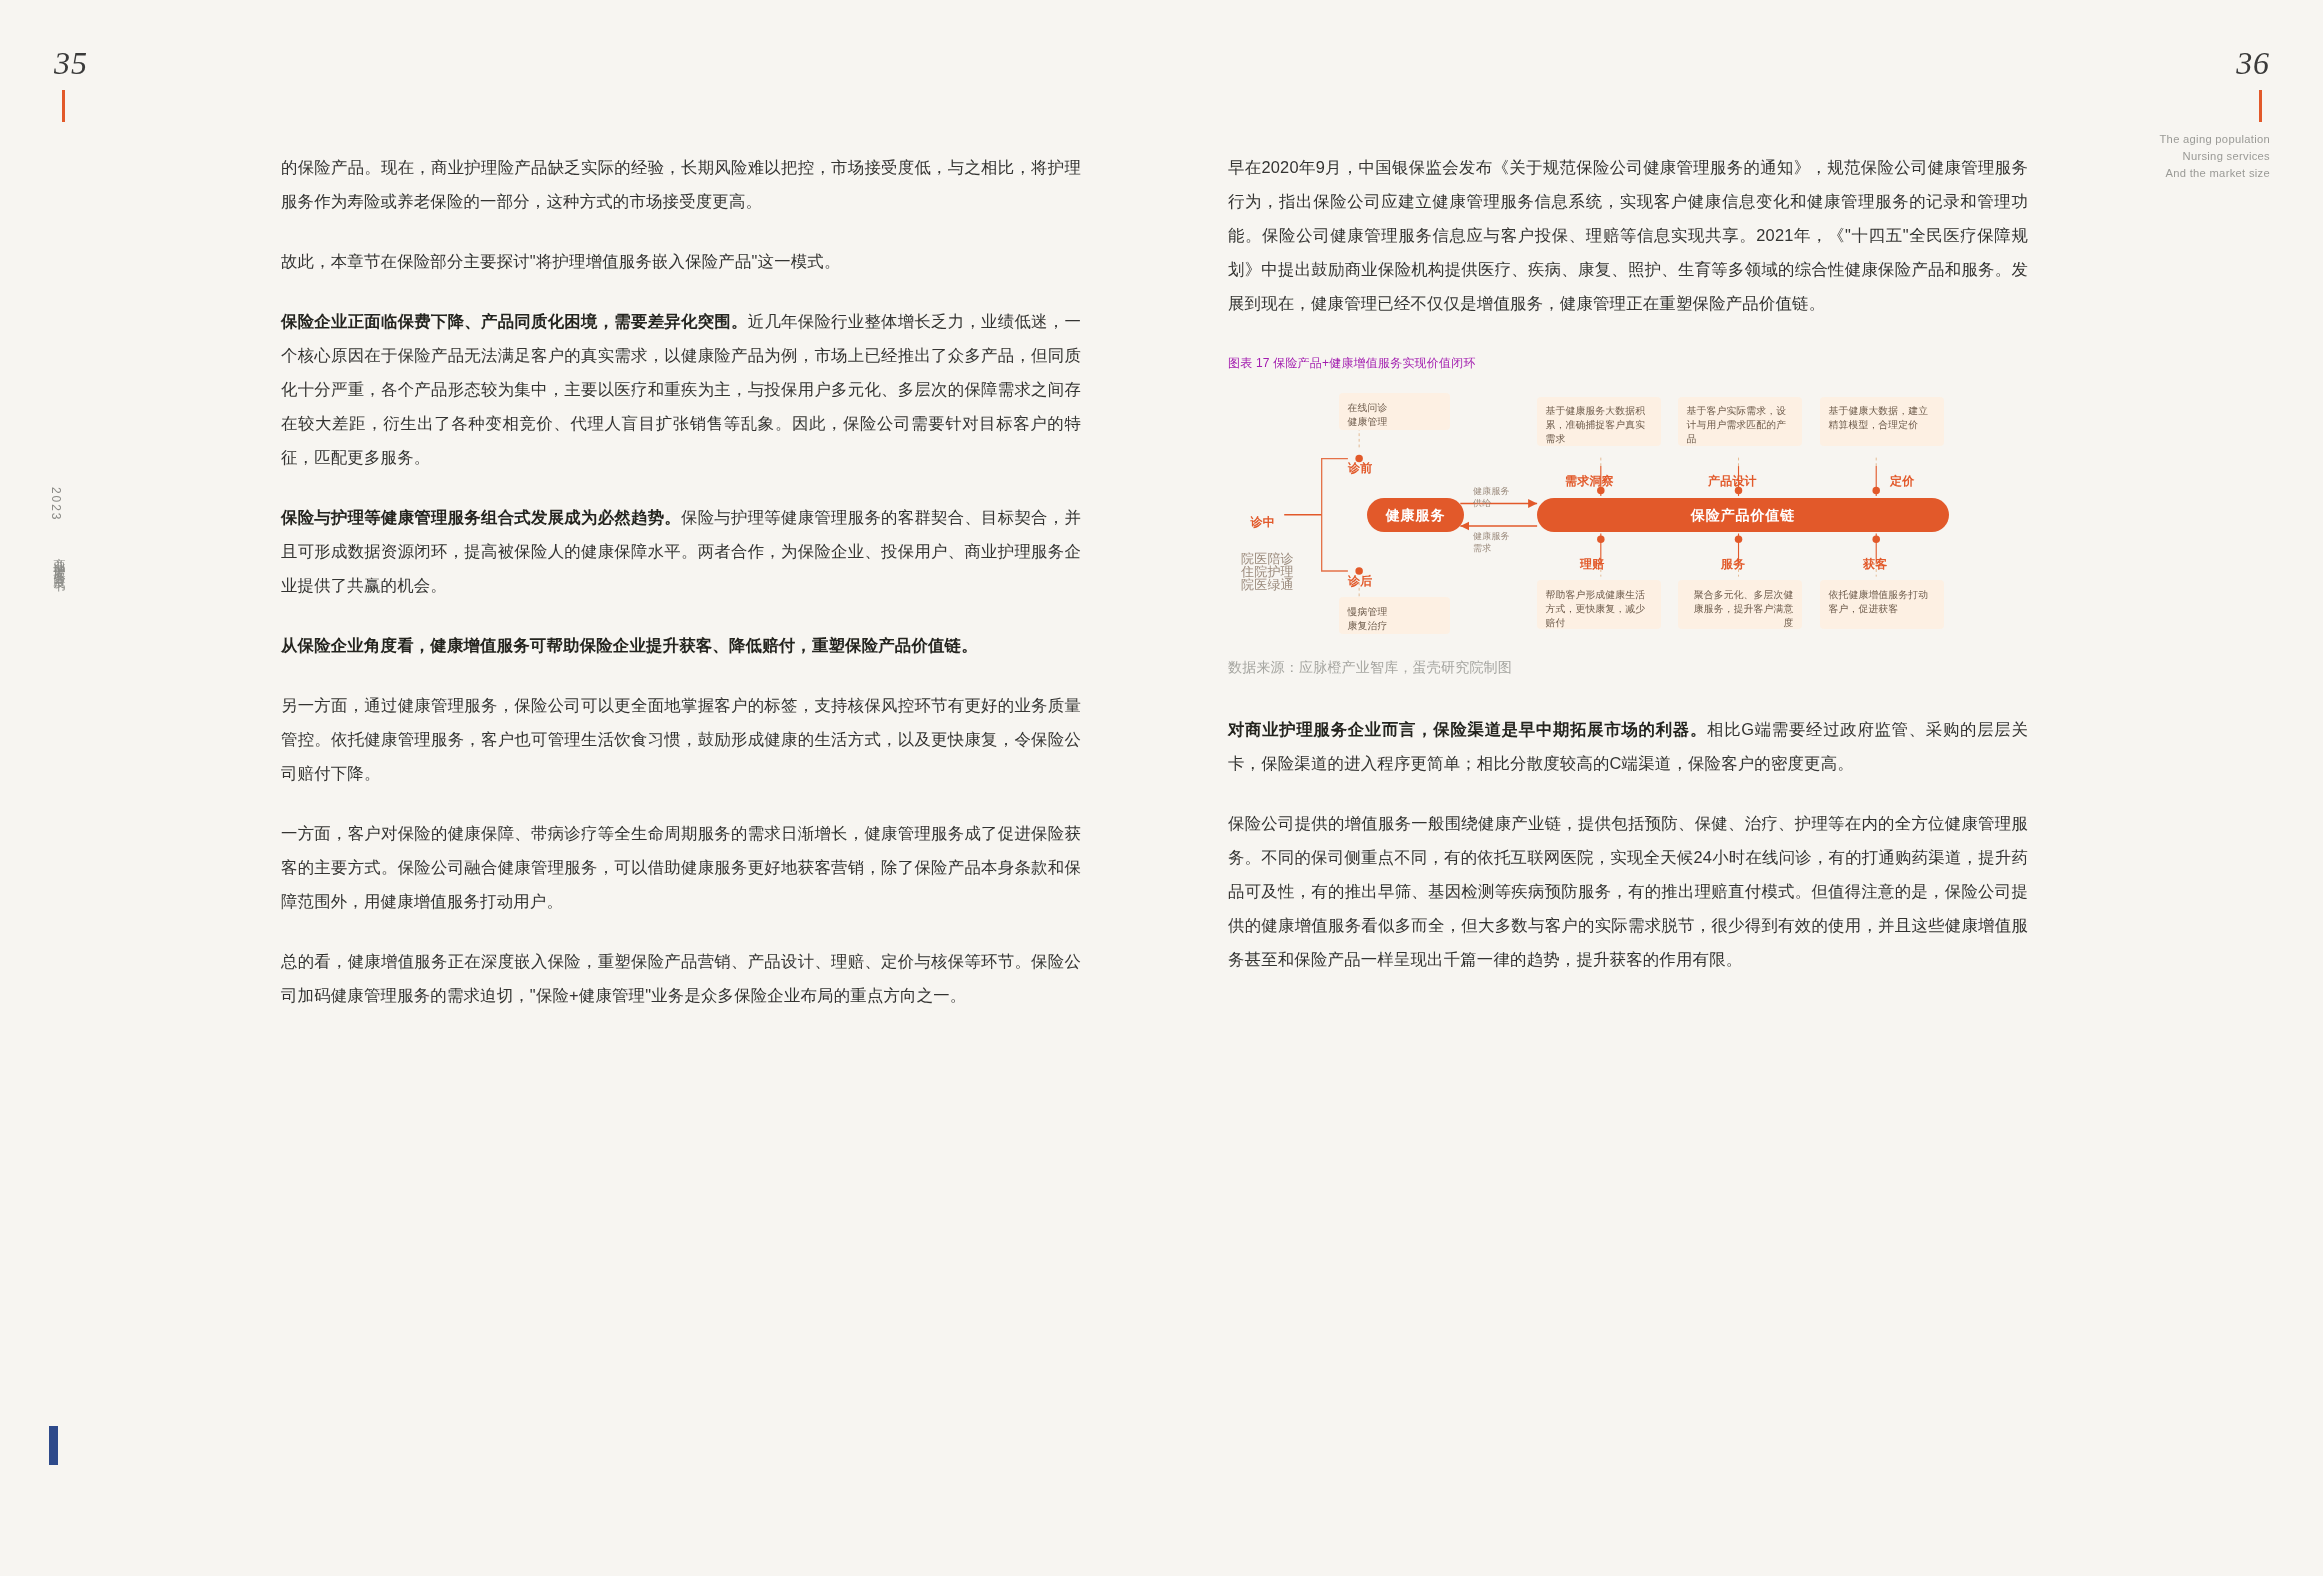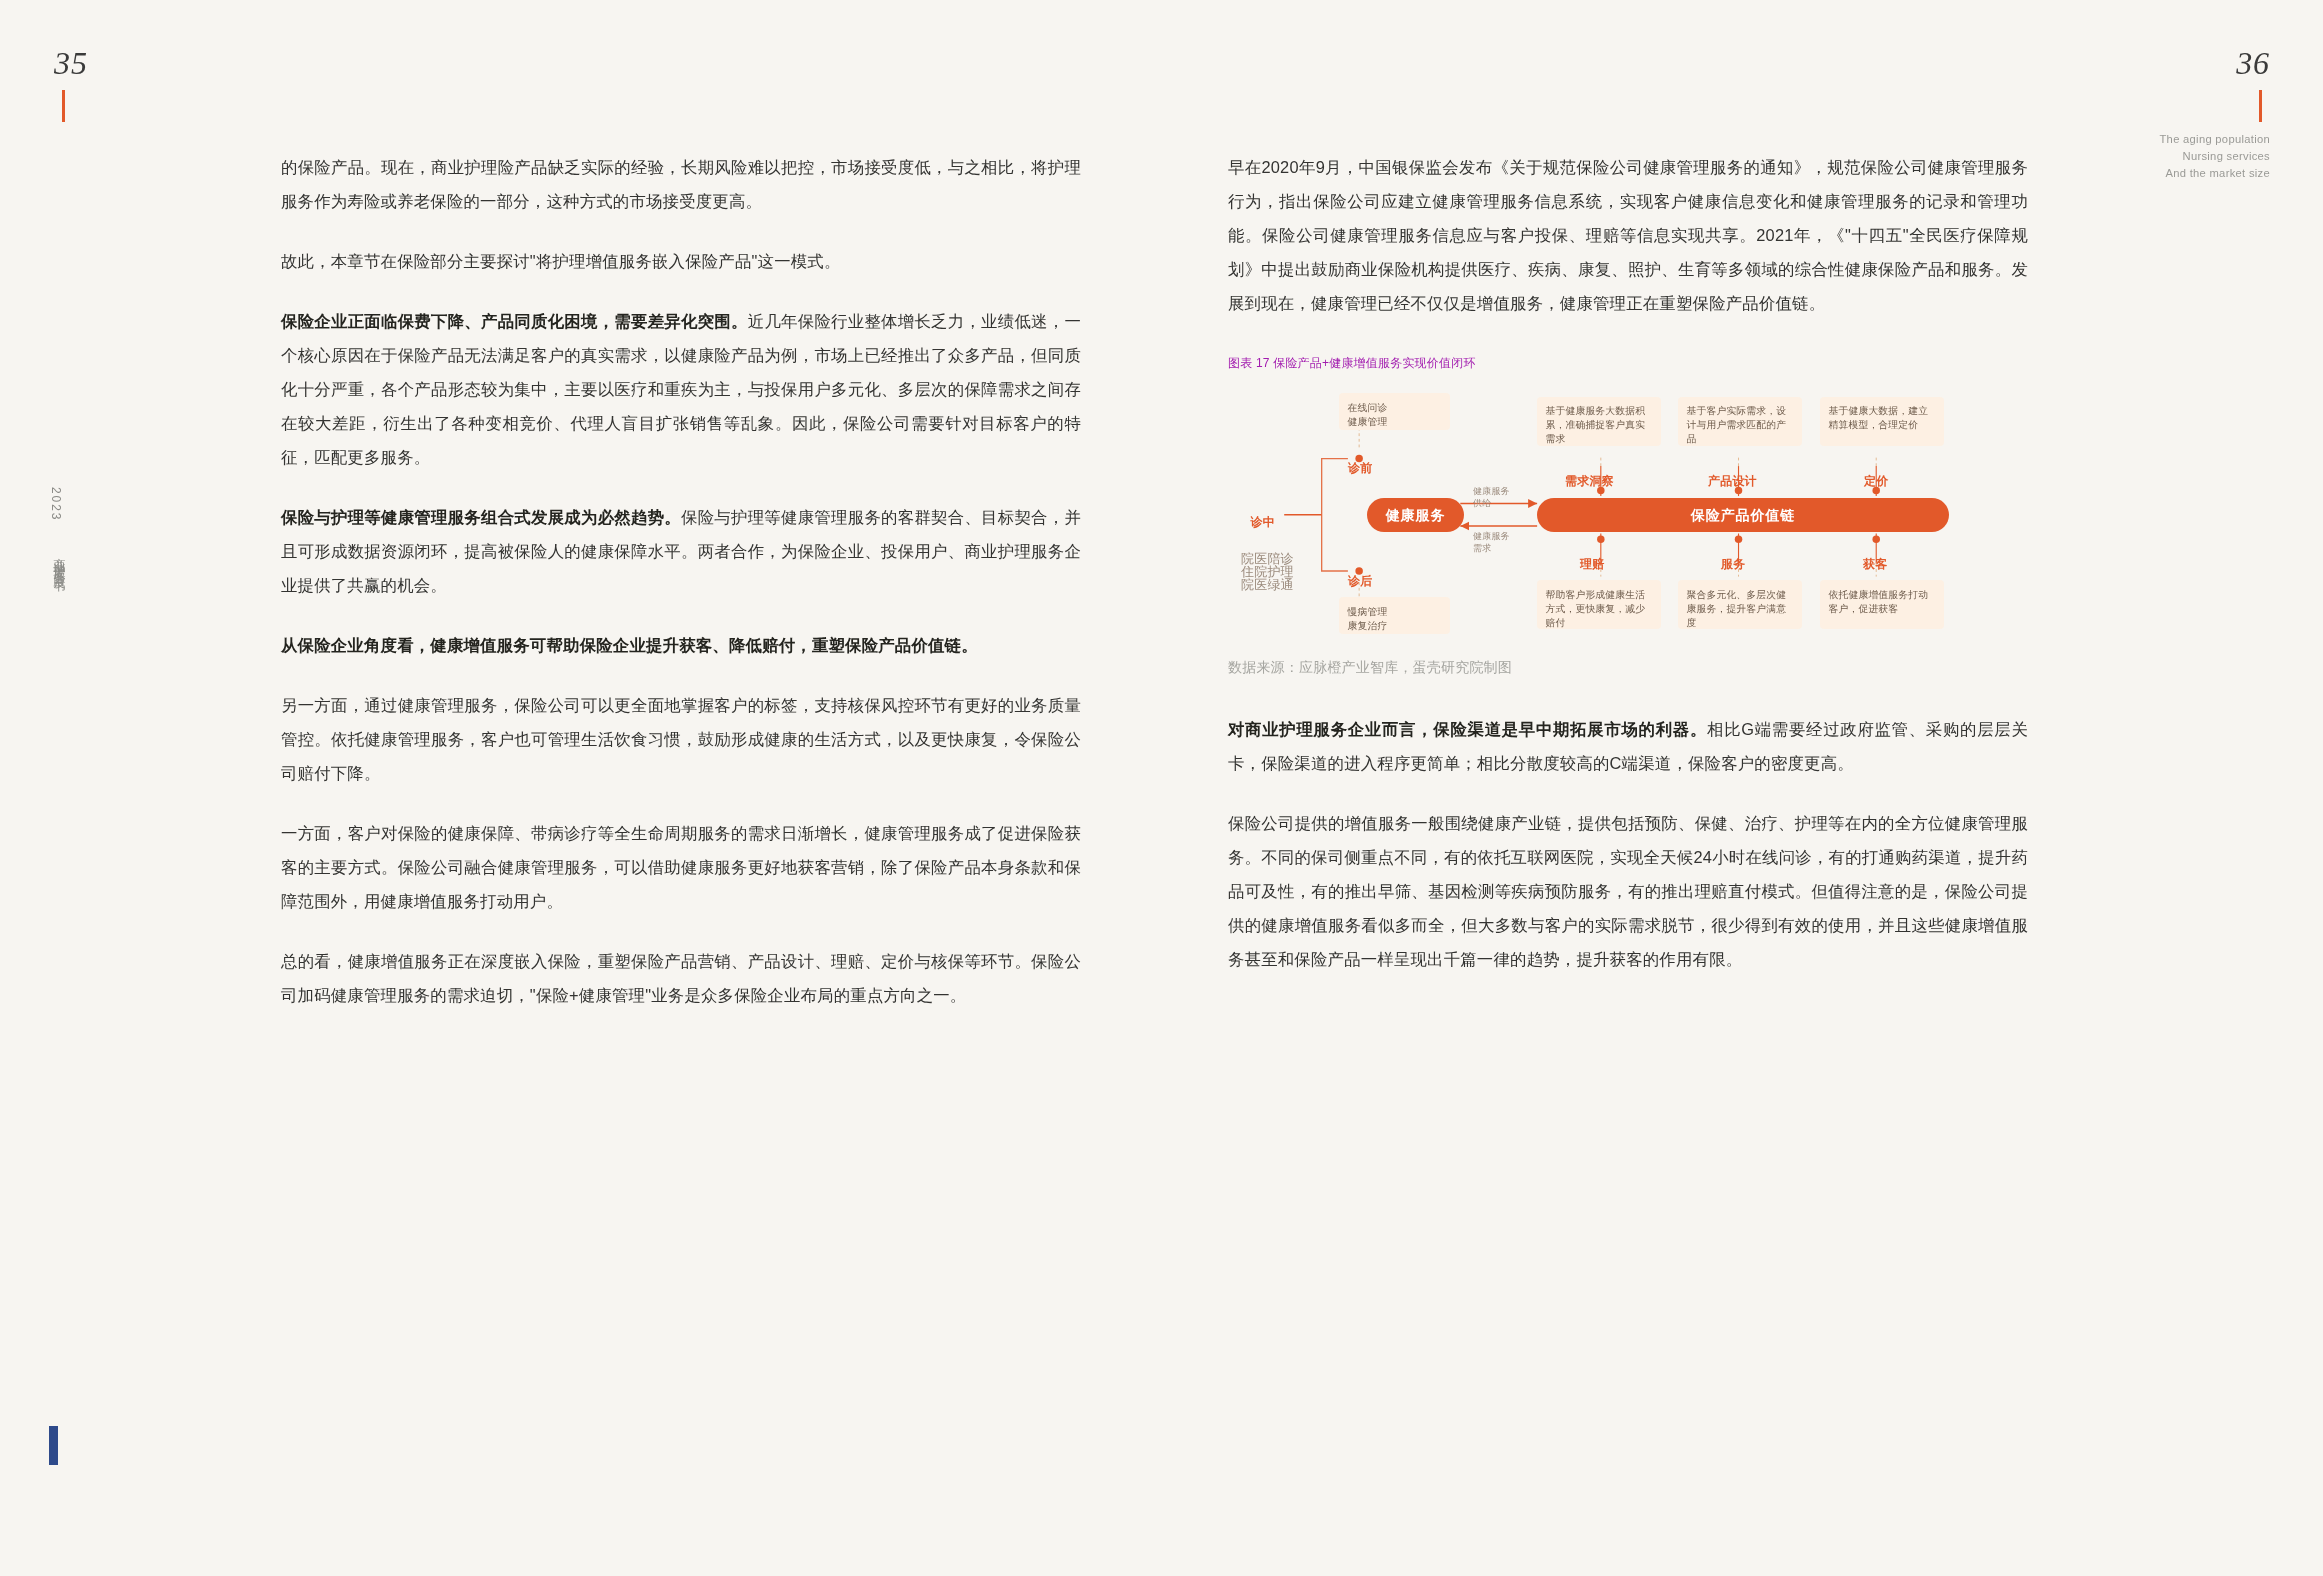--- a/index.html
+++ b/index.html
@@ -288,32 +288,32 @@
         <div class="pill" style="left:139px; top:105px; width:97px; height:34px;">健康服务</div>
         <div class="pill" style="left:309px; top:105px; width:412px; height:34px;">保险产品价值链</div>
 
         <div class="mini-label" style="left:245px; top:92px;"><span style="white-space:pre-line;">健康服务
 供给</span></div>
         <div class="mini-label" style="left:245px; top:137px;"><span style="white-space:pre-line;">健康服务
 需求</span></div>
 
         <div class="stage-label" style="left:337px; top:71px;">需求洞察</div>
         <div class="stage-label" style="left:480px; top:71px;">产品设计</div>
-        <div class="stage-label" style="left:636px; top:71px;">定价</div>
+        <div class="stage-label" style="left:662px; top:71px;">定价</div>
 
         <div class="node-box" style="left:309px; top:3.7px; width:124px; height:49px;">基于健康服务大数据积累，准确捕捉客户真实需求</div>
         <div class="node-box" style="left:450px; top:3.7px; width:124px; height:49px;">基于客户实际需求，设计与用户需求匹配的产品</div>
         <div class="node-box" style="left:592px; top:3.7px; width:124px; height:49px;">基于健康大数据，建立精算模型，合理定价</div>
 
         <div class="stage-label" style="left:352px; top:154px;">理赔</div>
         <div class="stage-label" style="left:493px; top:154px;">服务</div>
         <div class="stage-label" style="left:635px; top:154px;">获客</div>
 
         <div class="node-box" style="left:309px; top:187px; width:124px; height:49px;">帮助客户形成健康生活方式，更快康复，减少赔付</div>
-        <div class="node-box" style="left:450px; top:187px; width:124px; height:49px;">聚合多元化、多层次健康服务，提升客户满意度</div>
+        <div class="node-box" style="left:450px; top:187px; width:124px; height:49px;text-align:right;">聚合多元化、多层次健康服务，提升客户满意度</div>
         <div class="node-box" style="left:592px; top:187px; width:124px; height:49px;">依托健康增值服务打动客户，促进获客</div>
       </div>
 
       <div class="fig-source">数据来源：应脉橙产业智库，蛋壳研究院制图</div>
 
       <p><span class="bold-lead">对商业护理服务企业而言，保险渠道是早中期拓展市场的利器。</span><span>相比G端需要经过政府监管、采购的层层关卡，保险渠道的进入程序更简单；相比分散度较高的C端渠道，保险客户的密度更高。</span></p>
       <p><span>保险公司提供的增值服务一般围绕健康产业链，提供包括预防、保健、治疗、护理等在内的全方位健康管理服务。不同的保司侧重点不同，有的依托互联网医院，实现全天候24小时在线问诊，有的打通购药渠道，提升药品可及性，有的推出早筛、基因检测等疾病预防服务，有的推出理赔直付模式。但值得注意的是，保险公司提供的健康增值服务看似多而全，但大多数与客户的实际需求脱节，很少得到有效的使用，并且这些健康增值服务甚至和保险产品一样呈现出千篇一律的趋势，提升获客的作用有限。</span></p>
     </div>
   </div>
 </div>

